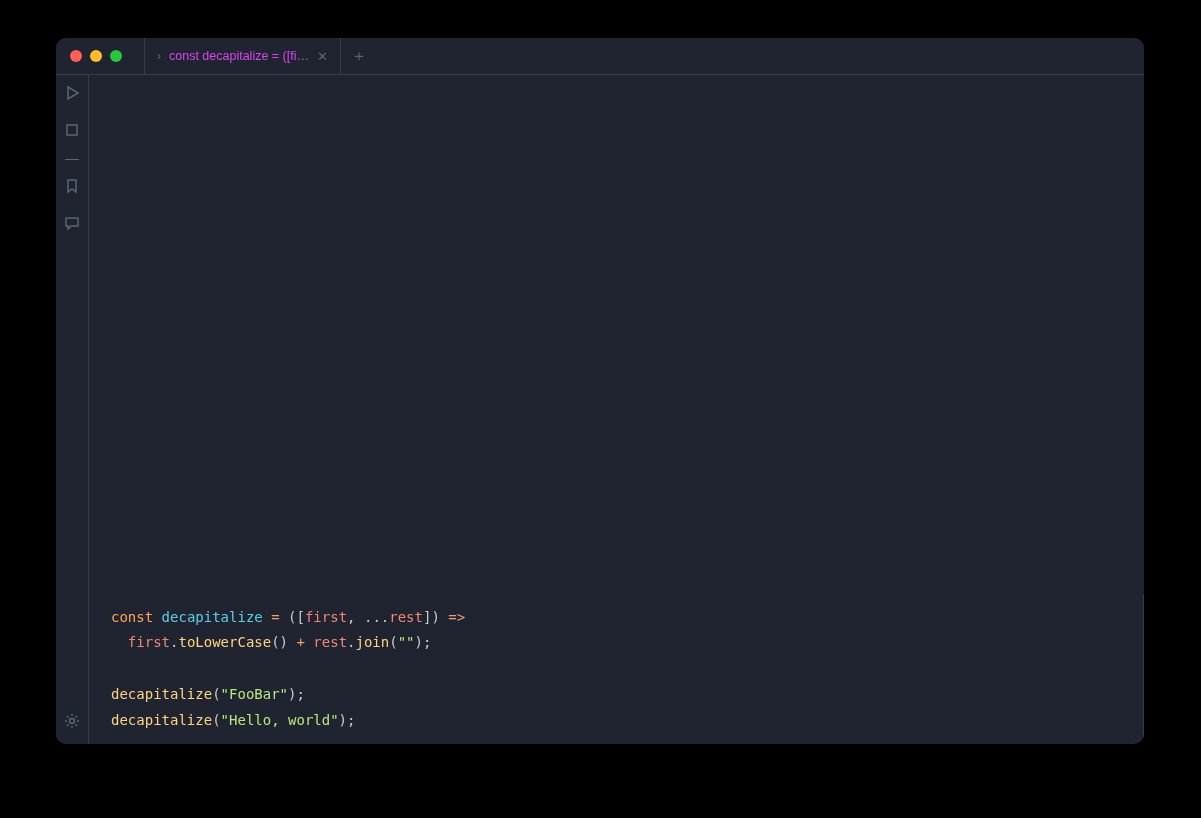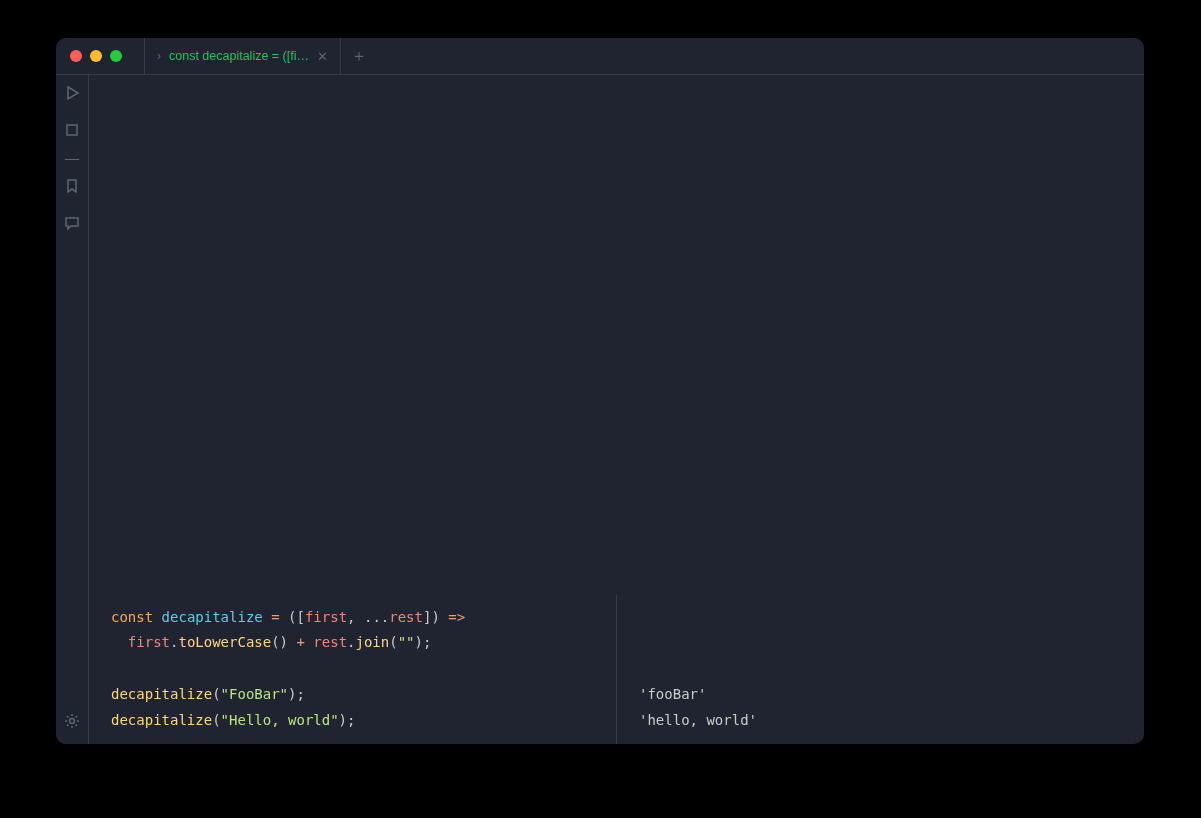--- a/index.html
+++ b/index.html
@@ -77,21 +77,21 @@
     max-width: 190px;
   }
   .tab .chev {
     font-size: 12px;
     color: var(--muted);
   }
   .tab .title {
     white-space: nowrap;
     overflow: hidden;
     text-overflow: ellipsis;
-    color: #22c55e;
+    color: #d946ef;
     flex: 1;
     min-width: 0;
   }
   .tab .close {
     color: var(--muted);
     font-size: 13px;
     line-height: 1;
   }
   .addtab {
     width: 36px; height: 36px;
@@ -208,20 +208,15 @@
     </div>
 
     <div class="panes">
 
       <div class="pane left"><span class="kw">const</span> <span class="id">decapitalize</span> <span class="op">=</span> <span class="punc">(</span><span class="punc">[</span><span class="var">first</span><span class="punc">,</span> <span class="punc">...</span><span class="var">rest</span><span class="punc">]</span><span class="punc">)</span> <span class="op">=&gt;</span>
 <span>  </span><span class="var">first</span><span class="punc">.</span><span class="fn">toLowerCase</span><span class="punc">()</span> <span class="op">+</span> <span class="var">rest</span><span class="punc">.</span><span class="fn">join</span><span class="punc">(</span><span class="str">""</span><span class="punc">)</span><span class="punc">;</span>
 
 <span class="fn">decapitalize</span><span class="punc">(</span><span class="str">"FooBar"</span><span class="punc">)</span><span class="punc">;</span>
 <span class="fn">decapitalize</span><span class="punc">(</span><span class="str">"Hello, world"</span><span class="punc">)</span><span class="punc">;</span></div>
 
-      <div class="pane right">
-
-
-<span>'fooBar'</span>
-<span>'hello, world'</span></div>
     </div>
   </div>
 </div>
 
 </body></html>

